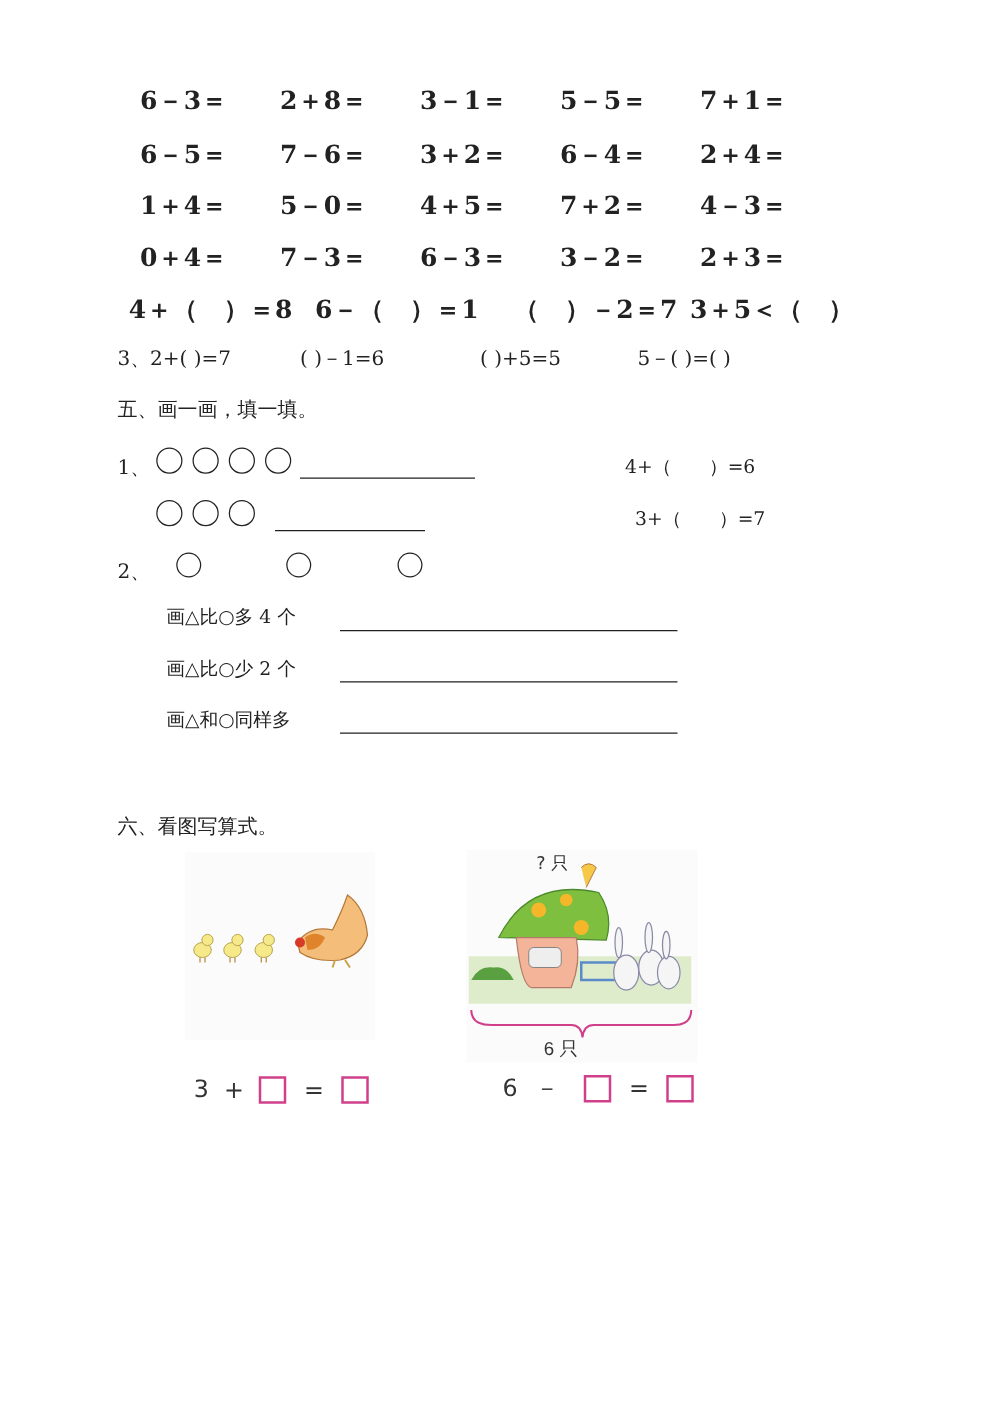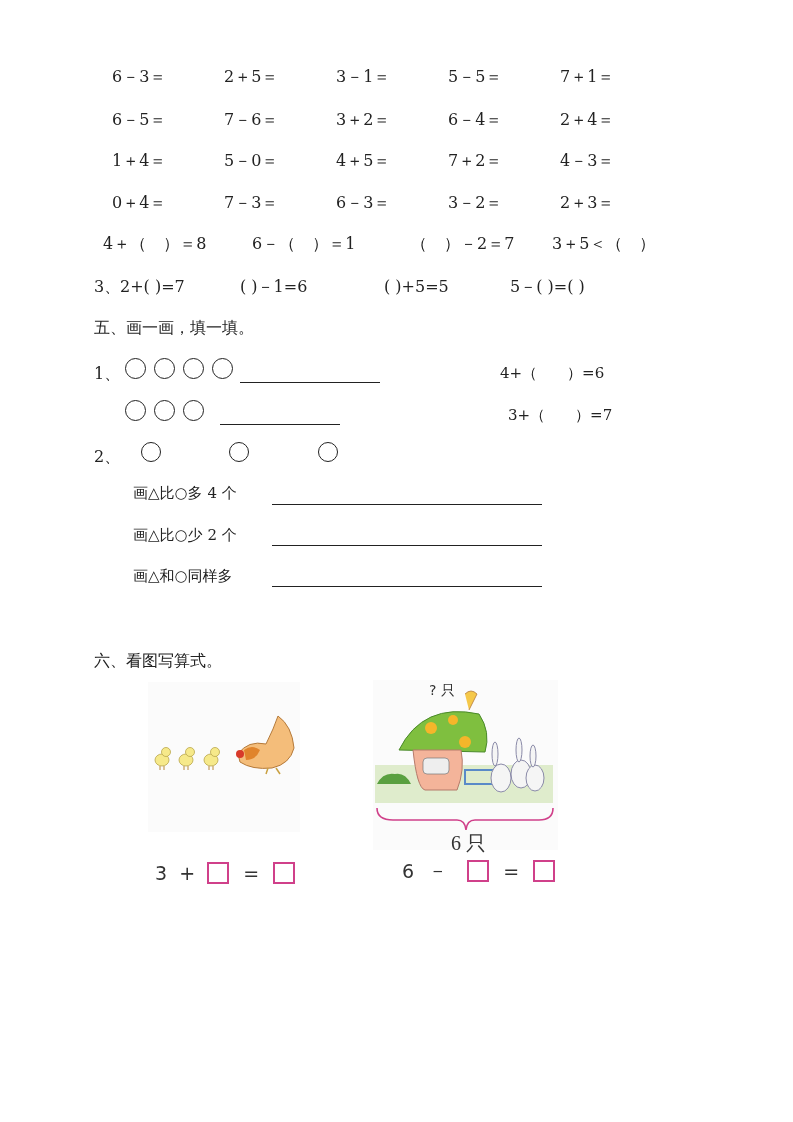--- a/index.html
+++ b/index.html
@@ -2,41 +2,41 @@
 <html><head>
 <meta charset="utf-8">
 <style>
   html, body { margin: 0; padding: 0; background: #ffffff; }
   body {
     width: 793px; height: 1122px; position: relative; overflow: hidden;
     font-family: "DejaVu Serif", "Liberation Serif", serif;
     color: #222;
   }
   .abs { position: absolute; white-space: nowrap; }
-  .eq { font-size: 16px; letter-spacing: 0.5px; }
+  .eq { font-size: 20px; letter-spacing: 0.5px; font-weight: bold; }
   .txt { font-size: 16px; }
   .txt-sm { font-size: 15px; }
   .circle {
     display: inline-block; width: 19px; height: 19px; border: 1.4px solid #222;
     border-radius: 50%; box-sizing: border-box; vertical-align: middle;
   }
   .line { position: absolute; border-bottom: 1px solid #222; height: 0; }
   .box {
     display: inline-block; width: 22px; height: 22px; border: 2px solid #d0408a;
     box-sizing: border-box; vertical-align: middle;
   }
   .pic-eq { font-family: "DejaVu Sans", "Liberation Sans", sans-serif; font-size: 19px; color: #333; }
   .pic-eq span.t { vertical-align: middle; }
 </style>
 </head>
 <body>
 
 <div>
   <div class="abs eq" style="left:112px;top:67px">6－3＝</div>
-  <div class="abs eq" style="left:224px;top:67px">2＋5＝</div>
+  <div class="abs eq" style="left:224px;top:67px">2＋8＝</div>
   <div class="abs eq" style="left:336px;top:67px">3－1＝</div>
   <div class="abs eq" style="left:448px;top:67px">5－5＝</div>
   <div class="abs eq" style="left:560px;top:67px">7＋1＝</div>
 
   <div class="abs eq" style="left:112px;top:110px">6－5＝</div>
   <div class="abs eq" style="left:224px;top:110px">7－6＝</div>
   <div class="abs eq" style="left:336px;top:110px">3＋2＝</div>
   <div class="abs eq" style="left:448px;top:110px">6－4＝</div>
   <div class="abs eq" style="left:560px;top:110px">2＋4＝</div>
 
@@ -153,21 +153,21 @@
     <g fill="#f5f5f5" stroke="#8a8aa8" stroke-width="1">
       <ellipse cx="128" cy="98" rx="10" ry="14"></ellipse>
         <ellipse cx="122" cy="74" rx="3" ry="12"></ellipse>
       <ellipse cx="148" cy="94" rx="10" ry="14"></ellipse>
         <ellipse cx="146" cy="70" rx="3" ry="12"></ellipse>
       <ellipse cx="162" cy="98" rx="9" ry="13"></ellipse>
         <ellipse cx="160" cy="76" rx="3" ry="11"></ellipse>
     </g>
     <path d="M4 128 Q4 140 20 140 L84 140 Q92 140 93 150 Q94 140 102 140 L166 140 Q180 140 180 128" fill="none" stroke="#d0408a" stroke-width="1.6"></path>
   </svg>
-  <div class="abs" style="left:78px;top:150px;font-family:Liberation Serif, serif;font-size:20px;color:#333">6 只</div>
+  <div class="abs" style="left:62px;top:150px;font-family:Liberation Sans, sans-serif;font-size:15px;color:#333">6 只</div>
 </div>
 <div class="abs pic-eq" style="left:402px;top:858px">
   <span class="t">6</span>
   <span class="t" style="margin-left:8px">－</span>
   <span class="box" style="margin-left:14px"></span>
   <span class="t" style="margin-left:8px">=</span>
   <span class="box" style="margin-left:8px"></span>
 </div>
 
 </body></html>

